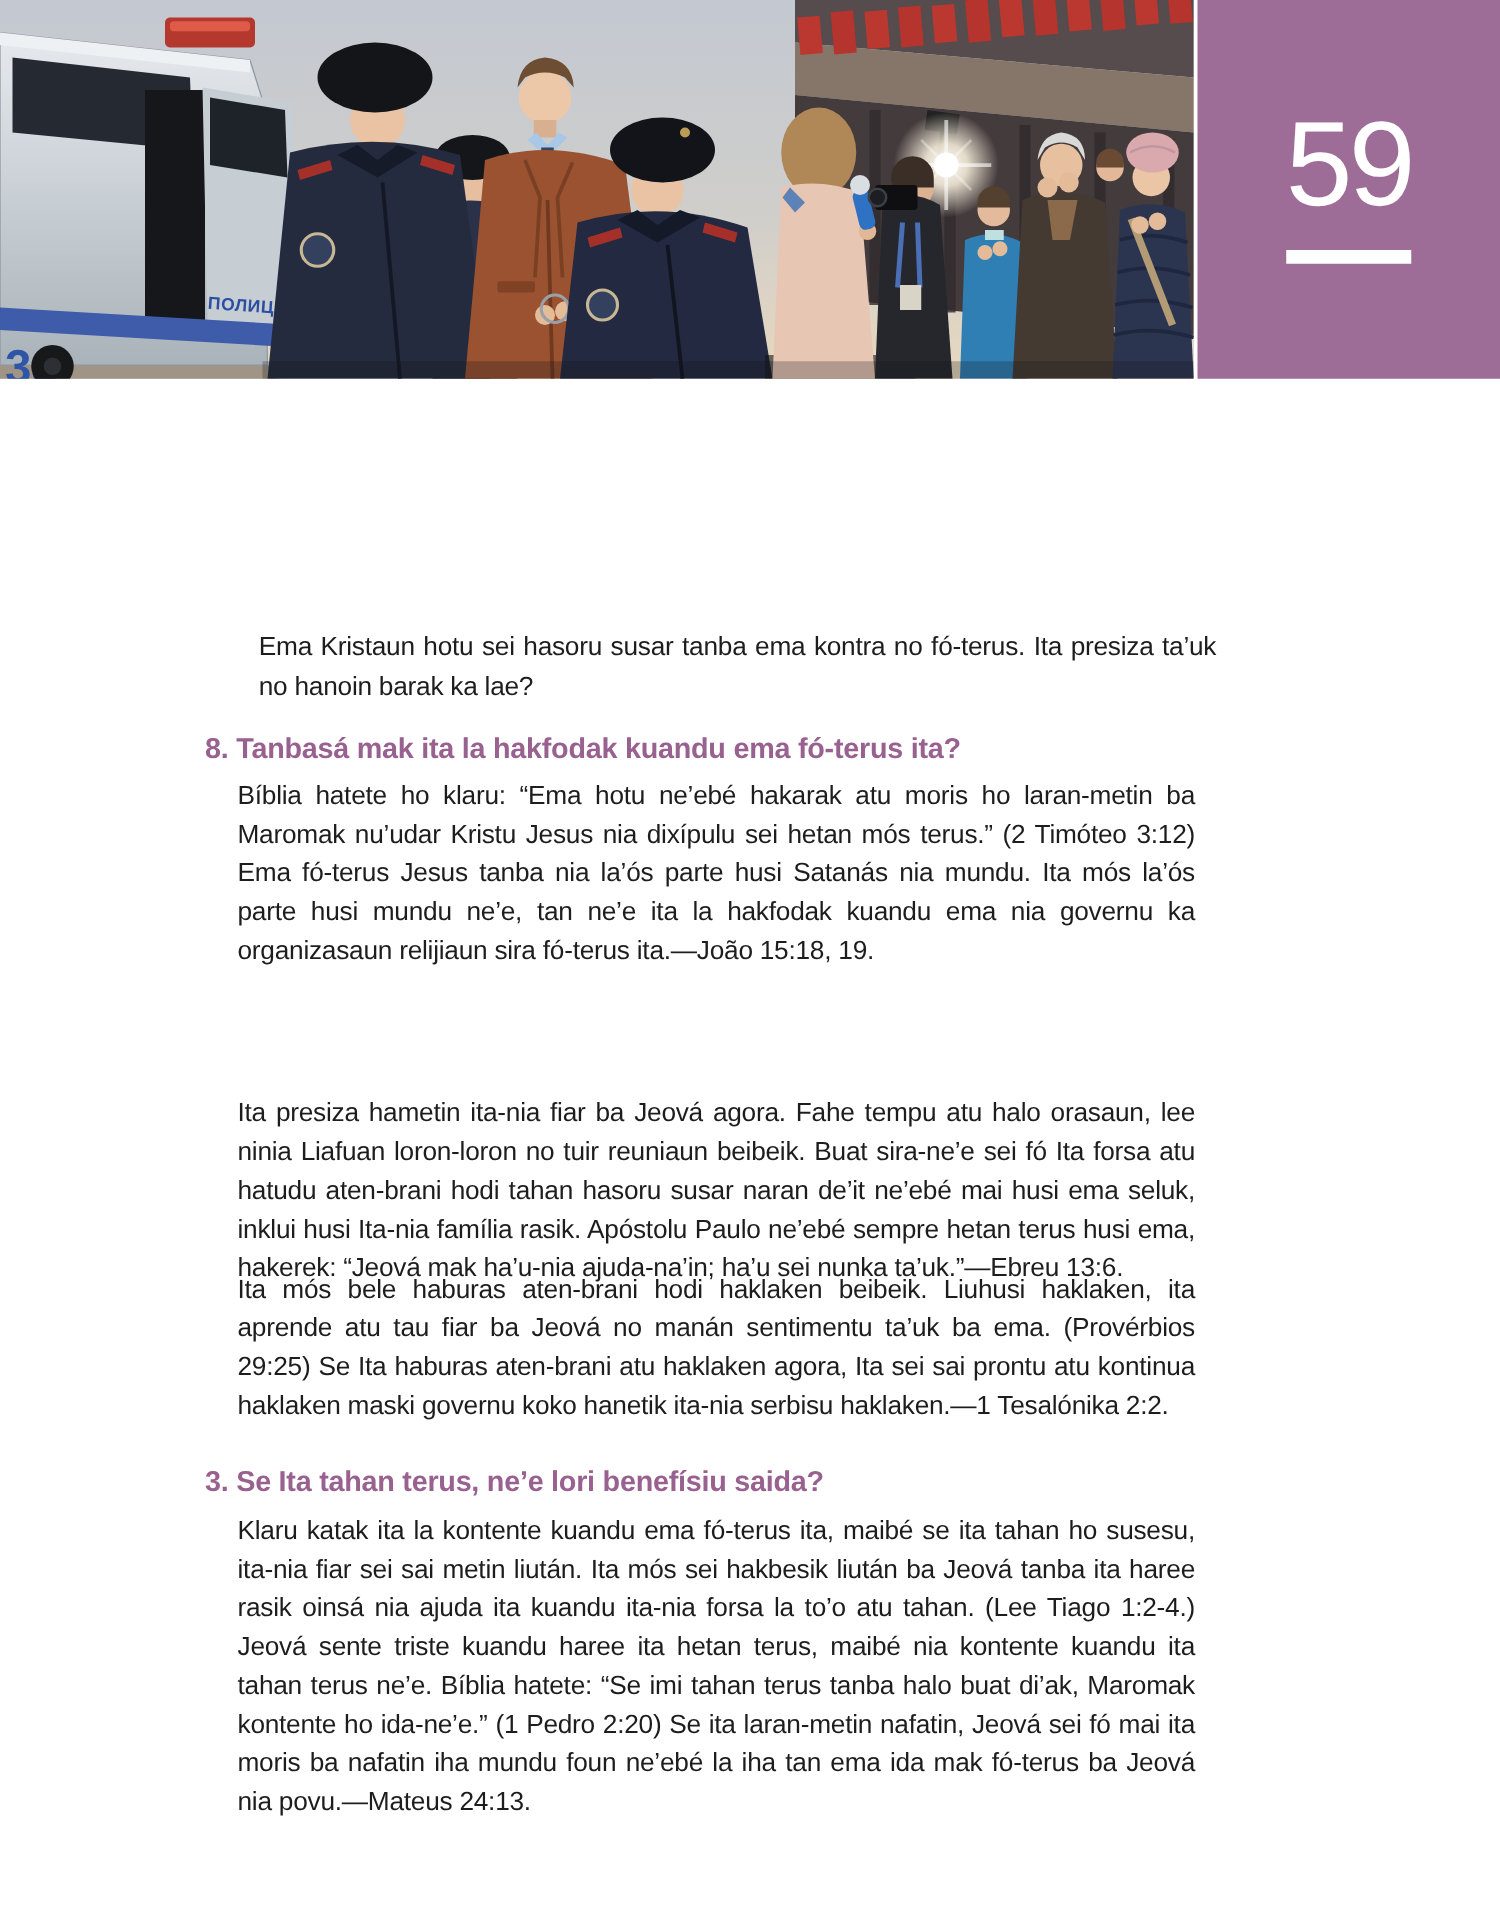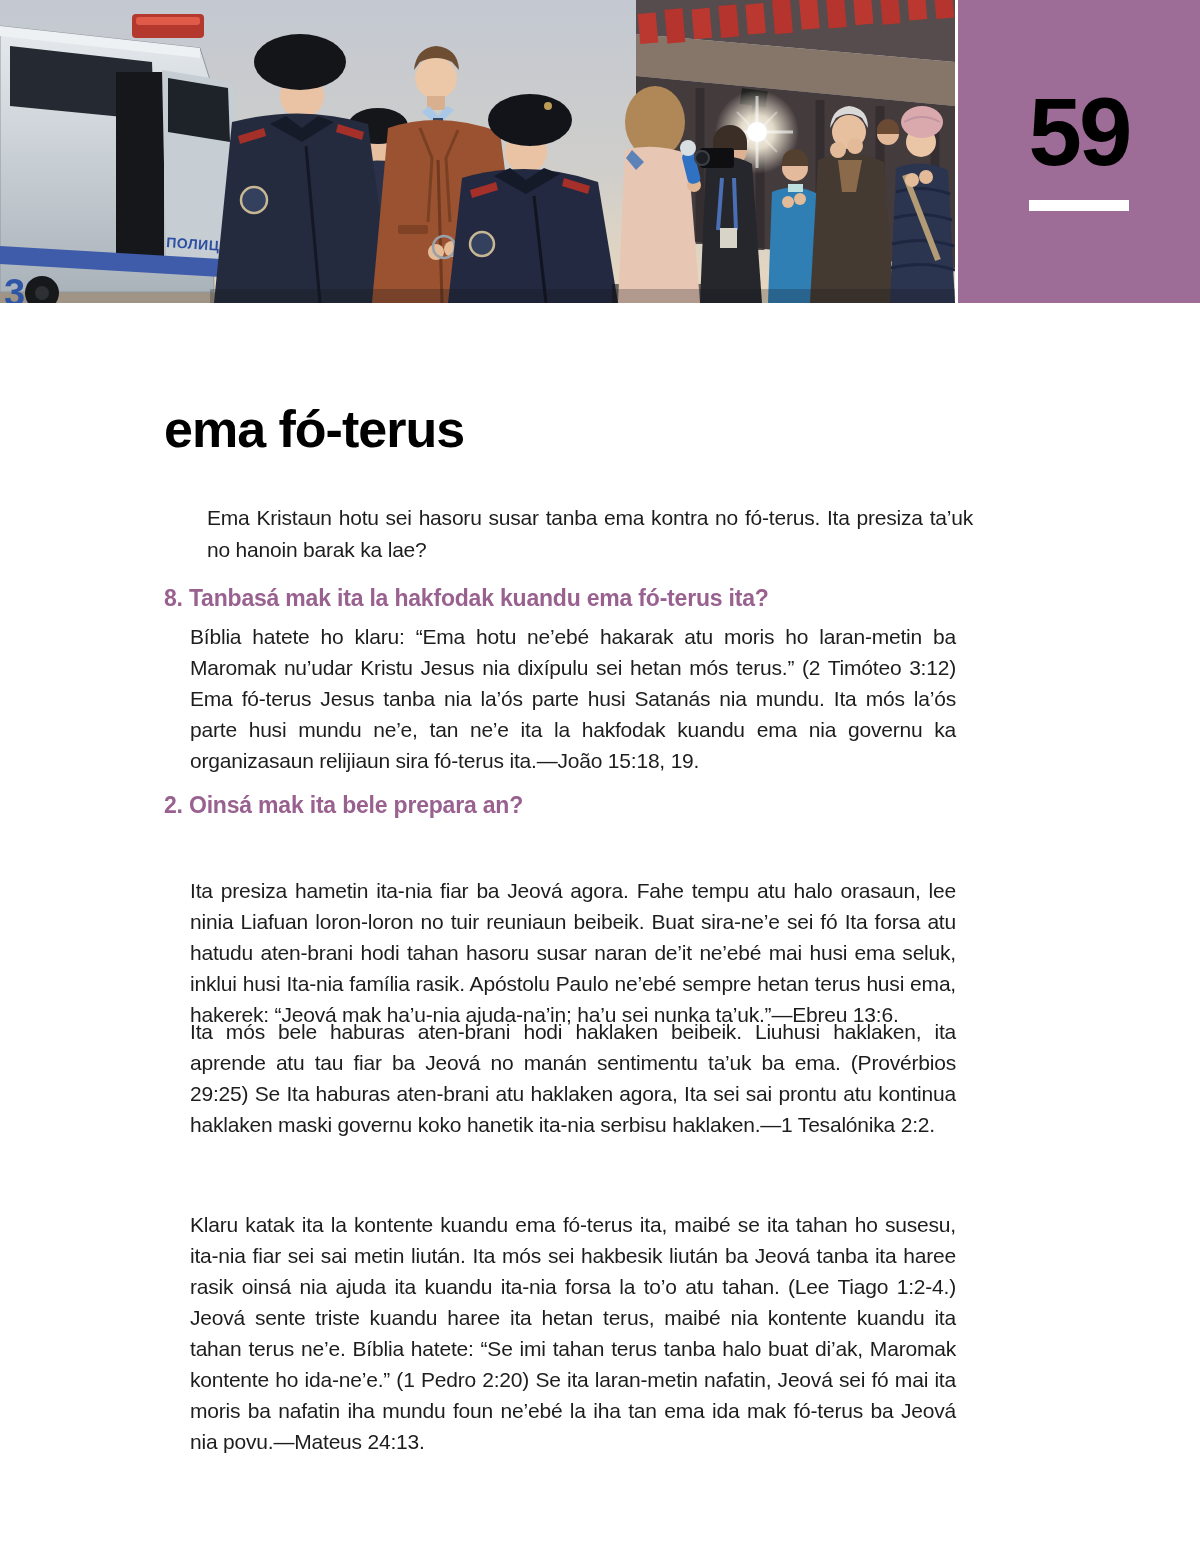--- a/index.html
+++ b/index.html
@@ -9,21 +9,21 @@
   }
   html,body{margin:0;padding:0;background:#ffffff;}
   body{font-family:"Liberation Sans","DejaVu Sans",sans-serif;color:var(--text);}
   .page{position:relative;width:1200px;height:1543px;background:#ffffff;overflow:hidden;}
 
   .hero{position:absolute;left:0;top:0;width:955px;height:303px;overflow:hidden;background:#cfcfcc;}
   .hero svg{display:block;width:955px;height:303px;}
 
   .badge{position:absolute;left:958px;top:0;width:242px;height:303px;background:var(--badge-bg);}
   .badge-num{position:absolute;top:84px;left:0;width:100%;text-align:center;
-             font-size:96px;font-weight:bold;line-height:1;color:#000000;letter-spacing:-3px;}
+             font-size:96px;font-weight:normal;line-height:1;color:#ffffff;letter-spacing:-3px;}
   .badge-rule{position:absolute;top:200px;left:71px;width:100px;height:11px;background:#fff;}
 
   .title{position:absolute;left:164px;top:344px;margin:0;font-size:52px;line-height:57px;
          font-weight:bold;letter-spacing:-1px;color:#000;}
 
   .intro{position:absolute;left:207px;top:502px;width:766px;margin:0;
          font-size:21px;line-height:32px;text-align:justify;letter-spacing:-0.2px;}
 
   .h{position:absolute;left:164px;margin:0;font-size:23px;font-weight:bold;
      color:var(--accent);letter-spacing:-0.2px;}
@@ -212,27 +212,26 @@
     </svg>
   </div>
 
   <div class="badge">
     <div class="badge-num">59</div>
     <div class="badge-rule"></div>
   </div>
 
   <h1 class="title">
     <br>
-    <span>ema fó-terus</span>
   </h1>
 
   <p class="intro">Ema Kristaun hotu sei hasoru susar tanba ema kontra no fó-terus. Ita presiza ta’uk no hanoin barak ka lae?</p>
 
   <h2 class="h q1">8. Tanbasá mak ita la hakfodak kuandu ema fó-terus ita?</h2>
   <p class="body p1"><span>Bíblia hatete ho klaru: </span><span class="bold">“Ema hotu ne’ebé hakarak atu moris ho laran-metin ba Maromak nu’udar Kristu Jesus nia dixípulu sei hetan mós terus.”</span><span> (2 Timóteo 3:12) Ema fó-terus Jesus tanba nia la’ós parte husi Satanás nia mundu. Ita mós la’ós parte husi mundu ne’e, tan ne’e ita la hakfodak kuandu ema nia governu ka organizasaun relijiaun sira fó-terus ita.—João 15:18, 19.</span></p>
 
-  <h2 class="h q2">2. Oinsá mak ita bele prepara an?</h2>
   <p class="body p2a"><span>Ita presiza hametin ita-nia fiar ba Jeová agora. Fahe tempu atu halo orasaun, lee ninia Liafuan loron-loron no tuir reuniaun beibeik. Buat sira-ne’e sei fó Ita forsa atu hatudu aten-brani hodi tahan hasoru susar naran de’it ne’ebé mai husi ema seluk, inklui husi Ita-nia família rasik. Apóstolu Paulo ne’ebé sempre hetan terus husi ema, hakerek: </span><span class="bold">“Jeová mak ha’u-nia ajuda-na’in; ha’u sei nunka ta’uk.”</span><span>—Ebreu 13:6.</span></p>
   <p class="body p2b"><span>Ita mós bele haburas aten-brani hodi haklaken beibeik. Liuhusi haklaken, ita aprende atu tau fiar ba Jeová no manán sentimentu ta’uk ba ema. (Provérbios 29:25) Se Ita haburas aten-brani atu haklaken agora, Ita sei sai prontu atu kontinua haklaken maski governu koko hanetik ita-nia serbisu haklaken.—1 Tesalónika 2:2.</span></p>
 
+  <h2 class="h q3">3. Se Ita tahan terus, ne’e lori benefísiu saida?</h2>
   <p class="body p3"><span>Klaru katak ita la kontente kuandu ema fó-terus ita, maibé se ita tahan ho susesu, ita-nia fiar sei sai metin liután. Ita mós sei hakbesik liután ba Jeová tanba ita haree rasik oinsá nia ajuda ita kuandu ita-nia forsa la to’o atu tahan. (Lee Tiago 1:2-4.) Jeová sente triste kuandu haree ita hetan terus, maibé nia kontente kuandu ita tahan terus ne’e. Bíblia hatete: </span><span class="bold">“Se imi tahan terus tanba halo buat di’ak, Maromak kontente ho ida-ne’e.”</span><span> (1 Pedro 2:20) Se ita laran-metin nafatin, Jeová sei fó mai ita moris ba nafatin iha mundu foun ne’ebé la iha tan ema ida mak fó-terus ba Jeová nia povu.—Mateus 24:13.</span></p>
 
 </div>
 
 </body></html>

